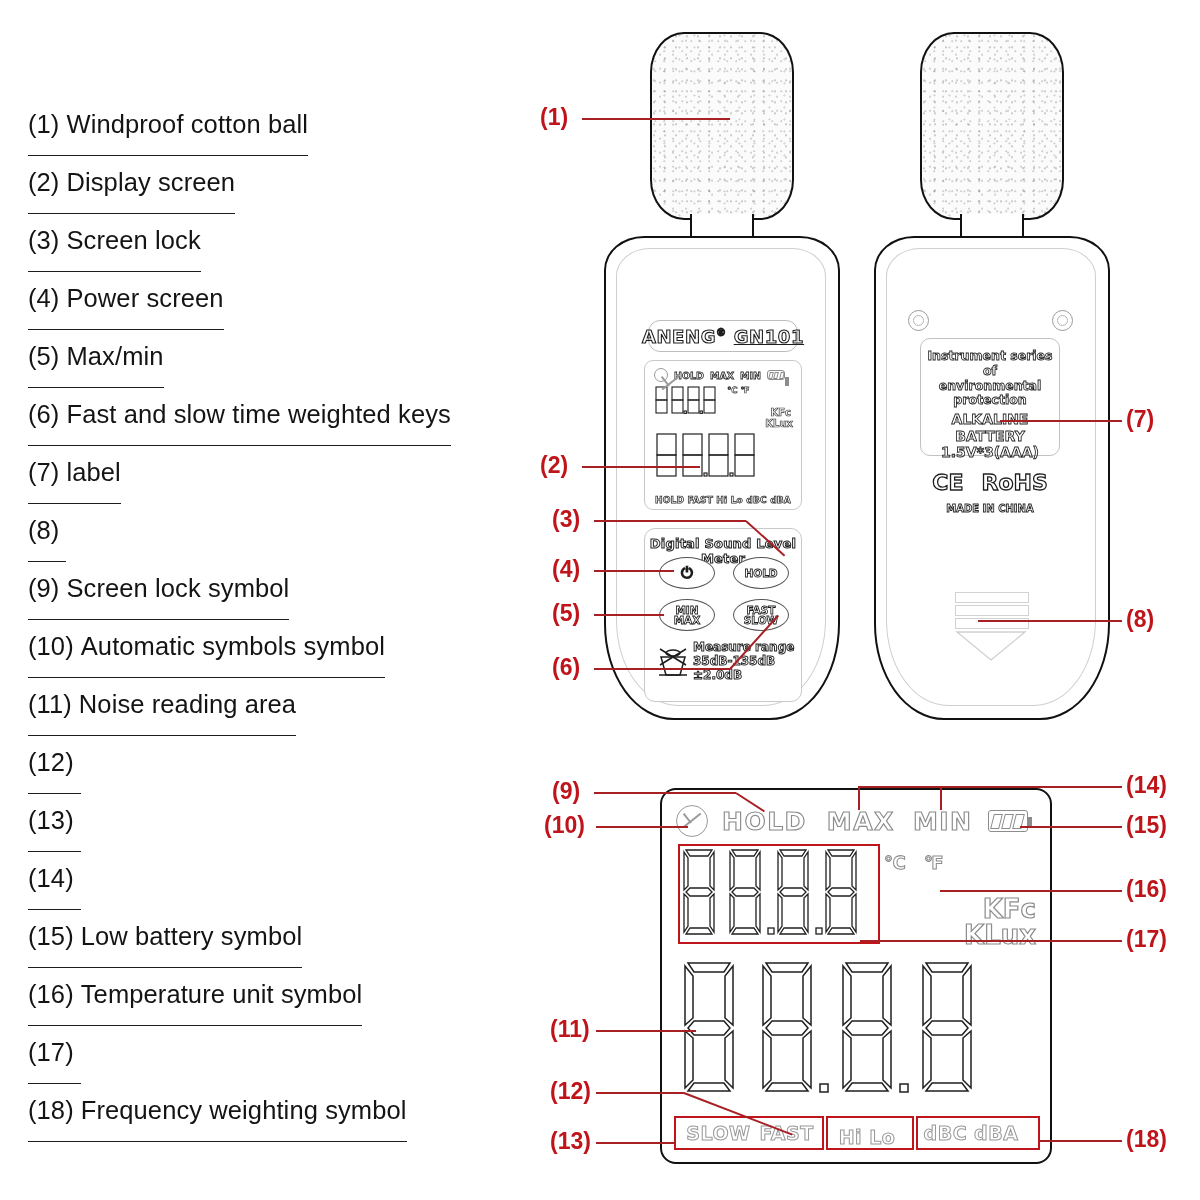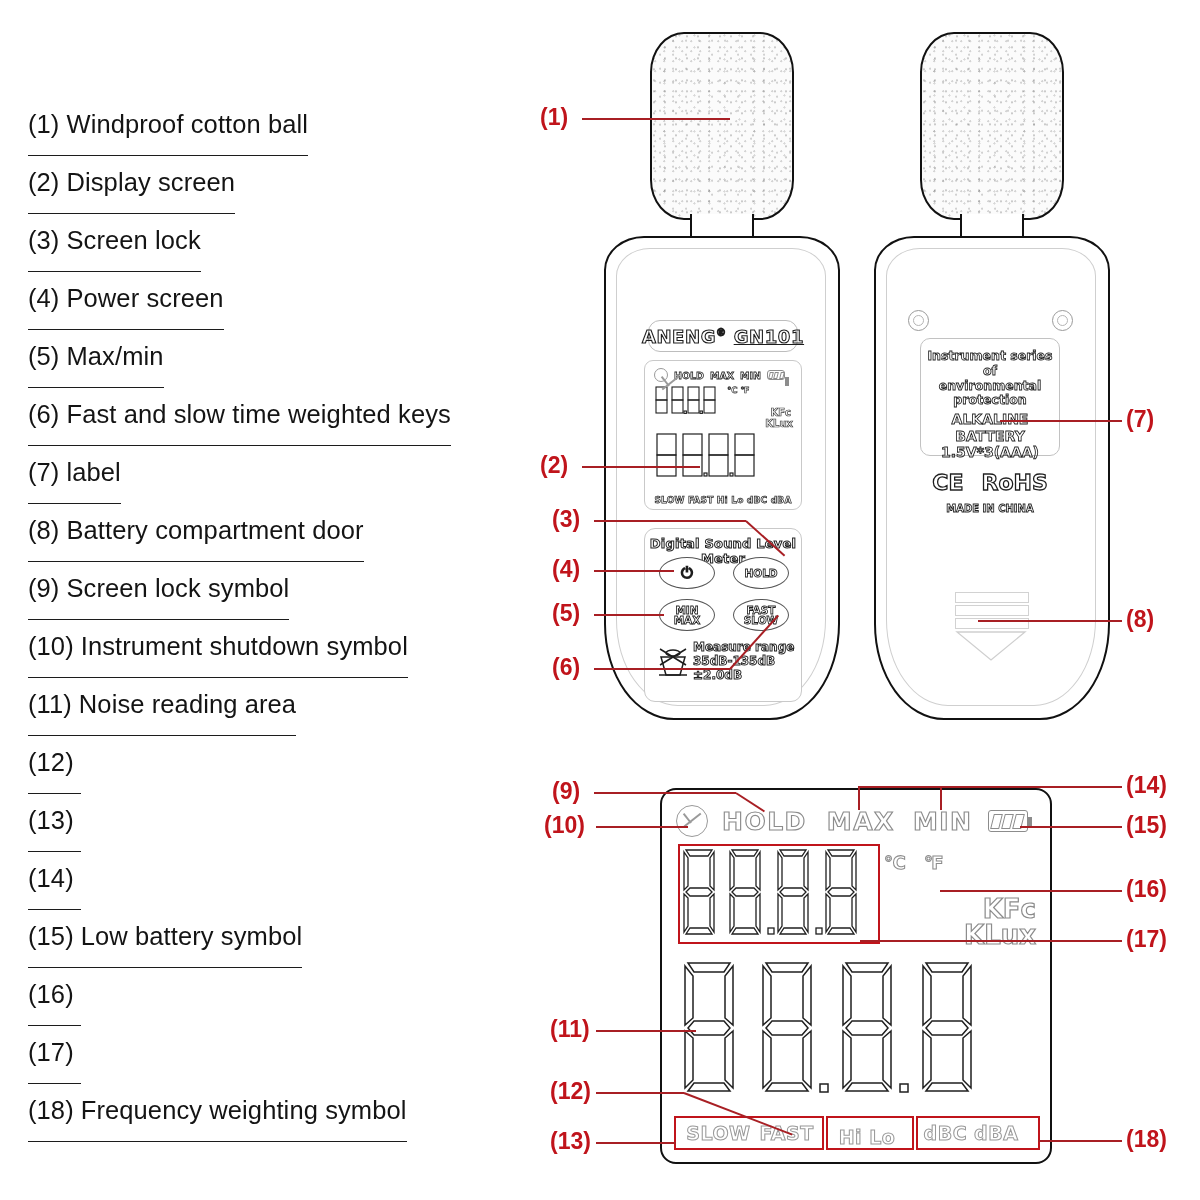--- a/index.html
+++ b/index.html
@@ -156,49 +156,49 @@
   <div class="legend-item">
       <span class="num">(6)</span>
       <span>Fast and slow time weighted keys</span>
     </div>
   <div class="legend-item">
       <span class="num">(7)</span>
       <span>label</span>
     </div>
   <div class="legend-item">
       <span class="num">(8)</span>
-      <span>Battery compartment door</span>
     </div>
   <div class="legend-item">
       <span class="num">(9)</span>
       <span>Screen lock symbol</span>
     </div>
   <div class="legend-item">
       <span class="num">(10)</span>
-      <span>Instrument shutdown symbol</span>
+      <span>Automatic symbols symbol</span>
     </div>
   <div class="legend-item">
       <span class="num">(11)</span>
       <span>Noise reading area</span>
     </div>
   <div class="legend-item">
       <span class="num">(12)</span>
     </div>
   <div class="legend-item">
       <span class="num">(13)</span>
     </div>
   <div class="legend-item">
       <span class="num">(14)</span>
     </div>
   <div class="legend-item">
       <span class="num">(15)</span>
       <span>Low battery symbol</span>
     </div>
   <div class="legend-item">
       <span class="num">(16)</span>
+      <span>Temperature unit symbol</span>
     </div>
   <div class="legend-item">
       <span class="num">(17)</span>
     </div>
   <div class="legend-item">
       <span class="num">(18)</span>
       <span>Frequency weighting symbol</span>
     </div>
 </div>
 
@@ -272,21 +272,21 @@
               </g>
             <g transform="translate(79,1)">
                 <rect x="1" y="0" width="19" height="21"></rect>
                 <rect x="1" y="21" width="19" height="21"></rect>
               </g>
             <rect x="49" y="40" width="3" height="3"></rect>
               <rect x="75" y="40" width="3" height="3"></rect>
           </g>
         </svg>
       </div>
-      <div class="mini-bottom" style="position:absolute;left:0;right:0;bottom:4px;">SLOW FAST Hi Lo dBC dBA</div>
+      <div class="mini-bottom" style="position:absolute;left:0;right:0;bottom:4px;">HOLD FAST Hi Lo dBC dBA</div>
     </div>
   </div>
 
   <div class="keypad" style="left:644px;top:528px;width:156px;height:172px;">
     <div class="keypad-title">Digital Sound Level Meter</div>
     <div class="btn" style="left:14px;top:28px;width:54px;height:30px;font-size:15px;">⏻</div>
     <div class="btn" style="left:88px;top:28px;width:54px;height:30px;">HOLD</div>
     <div class="btn" style="left:14px;top:70px;width:54px;height:30px;flex-direction:column;gap:0;">
       <span>MIN</span>
       <span>MAX</span>

